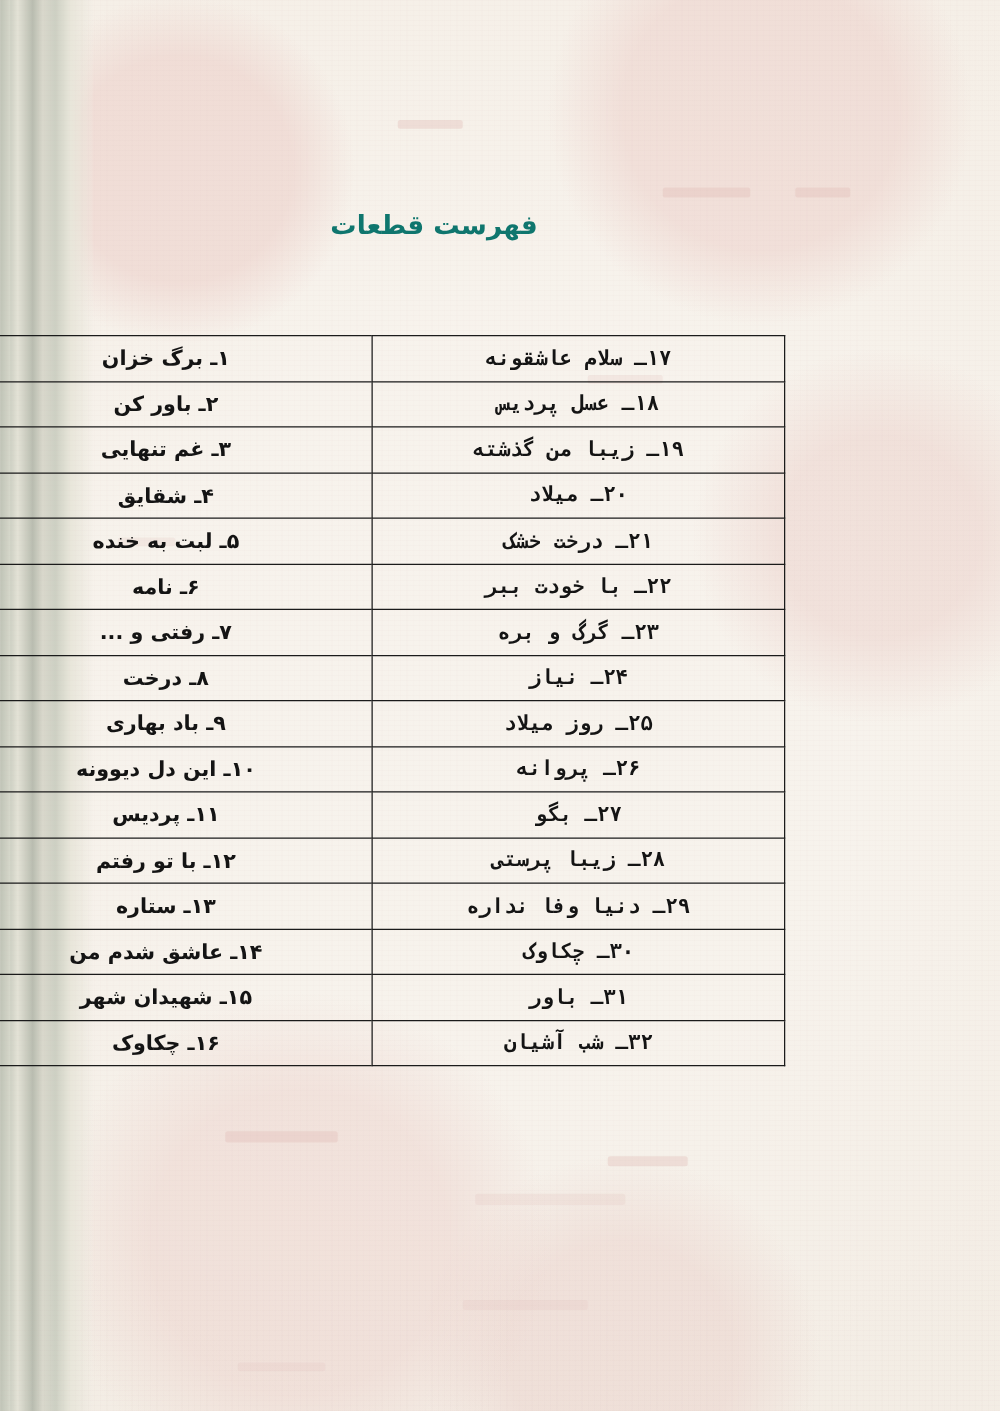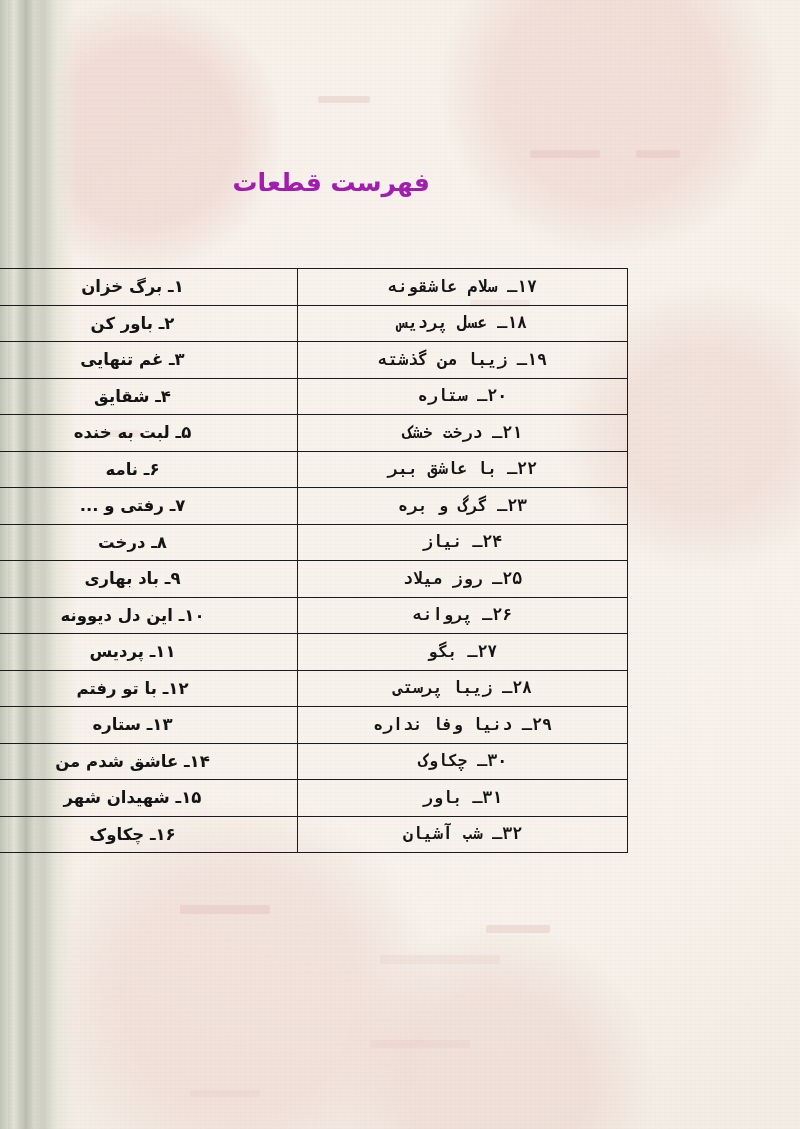--- a/index.html
+++ b/index.html
@@ -66,23 +66,23 @@
   
   .content {
     position: absolute;
     inset: 0;
     z-index: 5;
   }
   .doc-title {
     position: absolute;
     top: 168px;
     right: 370px;
-    font-size: 25px;
+    font-size: 21px;
     font-weight: bold;
-    color: #a21caf;
+    color: #0f766e;
     letter-spacing: 0.5px;
     font-family: "DejaVu Sans", sans-serif;
   }
 
   .toc-table {
     position: absolute;
     top: 268px;
     right: 172px;
     width: 570px;
     border-collapse: collapse;
@@ -154,37 +154,37 @@
       <tr>
         <td class="col-left">
             <span class="cell-inner">۱۹ـ زیبا من گذشته</span>
           </td>
         <td class="col-right">
             <span class="cell-inner">۳ـ غم تنهایی</span>
           </td>
       </tr>
       <tr>
         <td class="col-left">
-            <span class="cell-inner">۲۰ـ ستاره</span>
+            <span class="cell-inner">۲۰ـ میلاد</span>
           </td>
         <td class="col-right">
             <span class="cell-inner">۴ـ شقایق</span>
           </td>
       </tr>
       <tr>
         <td class="col-left">
             <span class="cell-inner">۲۱ـ درخت خشک</span>
           </td>
         <td class="col-right">
             <span class="cell-inner">۵ـ لبت به خنده</span>
           </td>
       </tr>
       <tr>
         <td class="col-left">
-            <span class="cell-inner">۲۲ـ با عاشق ببر</span>
+            <span class="cell-inner">۲۲ـ با خودت ببر</span>
           </td>
         <td class="col-right">
             <span class="cell-inner">۶ـ نامه</span>
           </td>
       </tr>
       <tr>
         <td class="col-left">
             <span class="cell-inner">۲۳ـ گرگ و بره</span>
           </td>
         <td class="col-right">

